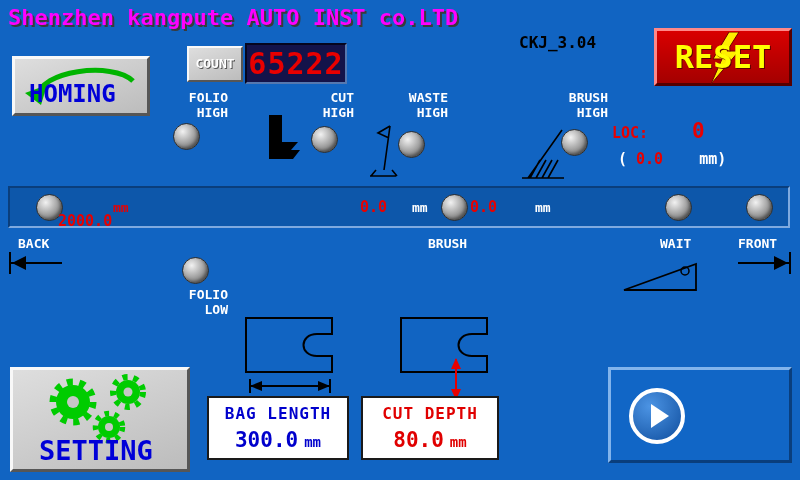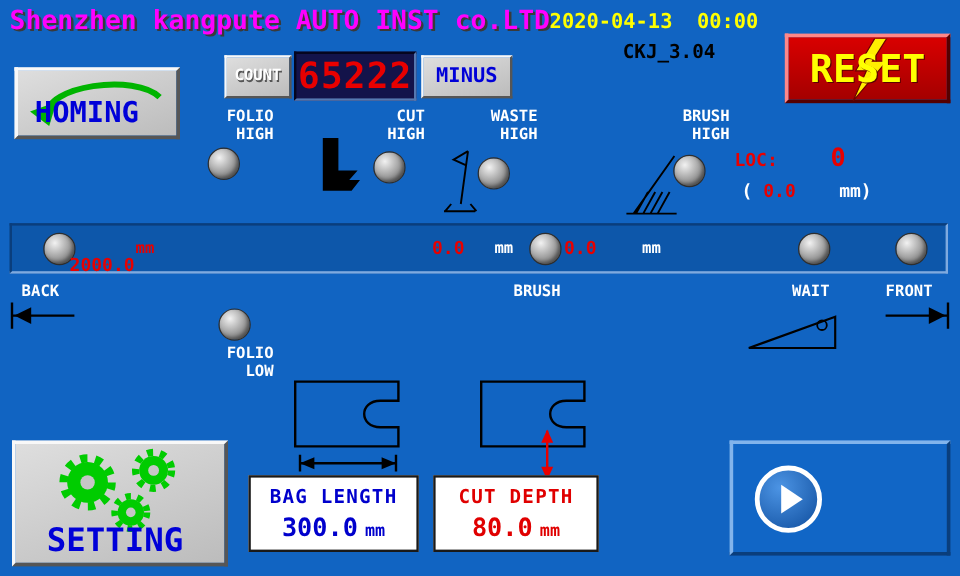--- a/index.html
+++ b/index.html
@@ -94,21 +94,20 @@
   .jog-lbl { position:absolute; left:114px; top:27px; font-size:30px; color:#FFFF00; }
 
   svg { display:block; }
 </style>
 </head>
 <body>
 
 <div id="screen">
 
   <div class="abs title">Shenzhen kangpute AUTO INST co.LTD</div>
-  <div class="abs datetime">2020-04-13  00:00</div>
   <div class="abs version">CKJ_3.04</div>
 
   <div class="abs reset-btn">
     <svg class="reset-bolt" width="32" height="52" viewBox="0 0 32 52">
       <polygon points="20,0 4,27 13,27 2,52 30,19 18,19 30,0" fill="#FFEE00" stroke="#6e0000" stroke-width="1"></polygon>
     </svg>
     <span class="lbl">RESET</span>
   </div>
 
   <div class="abs btn-gray homing-btn">
@@ -116,23 +115,20 @@
       <path d="M18,38 C16,12 92,2 112,22" fill="none" stroke="#00B400" stroke-width="5"></path>
       <polygon points="4,34 26,26 20,46" fill="#00B400"></polygon>
     </svg>
     <span class="lbl">HOMING</span>
   </div>
 
   <div class="abs btn-gray count-btn">
     <span class="lbl">COUNT</span>
   </div>
   <div class="abs count-display">65222</div>
-  <div class="abs btn-gray minus-btn">
-    <span class="lbl">MINUS</span>
-  </div>
 
   <div class="abs slabel" style="left:166px; top:90px;">FOLIO
 HIGH</div>
   <div class="abs slabel" style="left:292px; top:90px;">CUT
 HIGH</div>
   <div class="abs slabel" style="left:386px; top:90px;">WASTE
 HIGH</div>
   <div class="abs slabel" style="left:546px; top:90px;">BRUSH
 HIGH</div>
 

